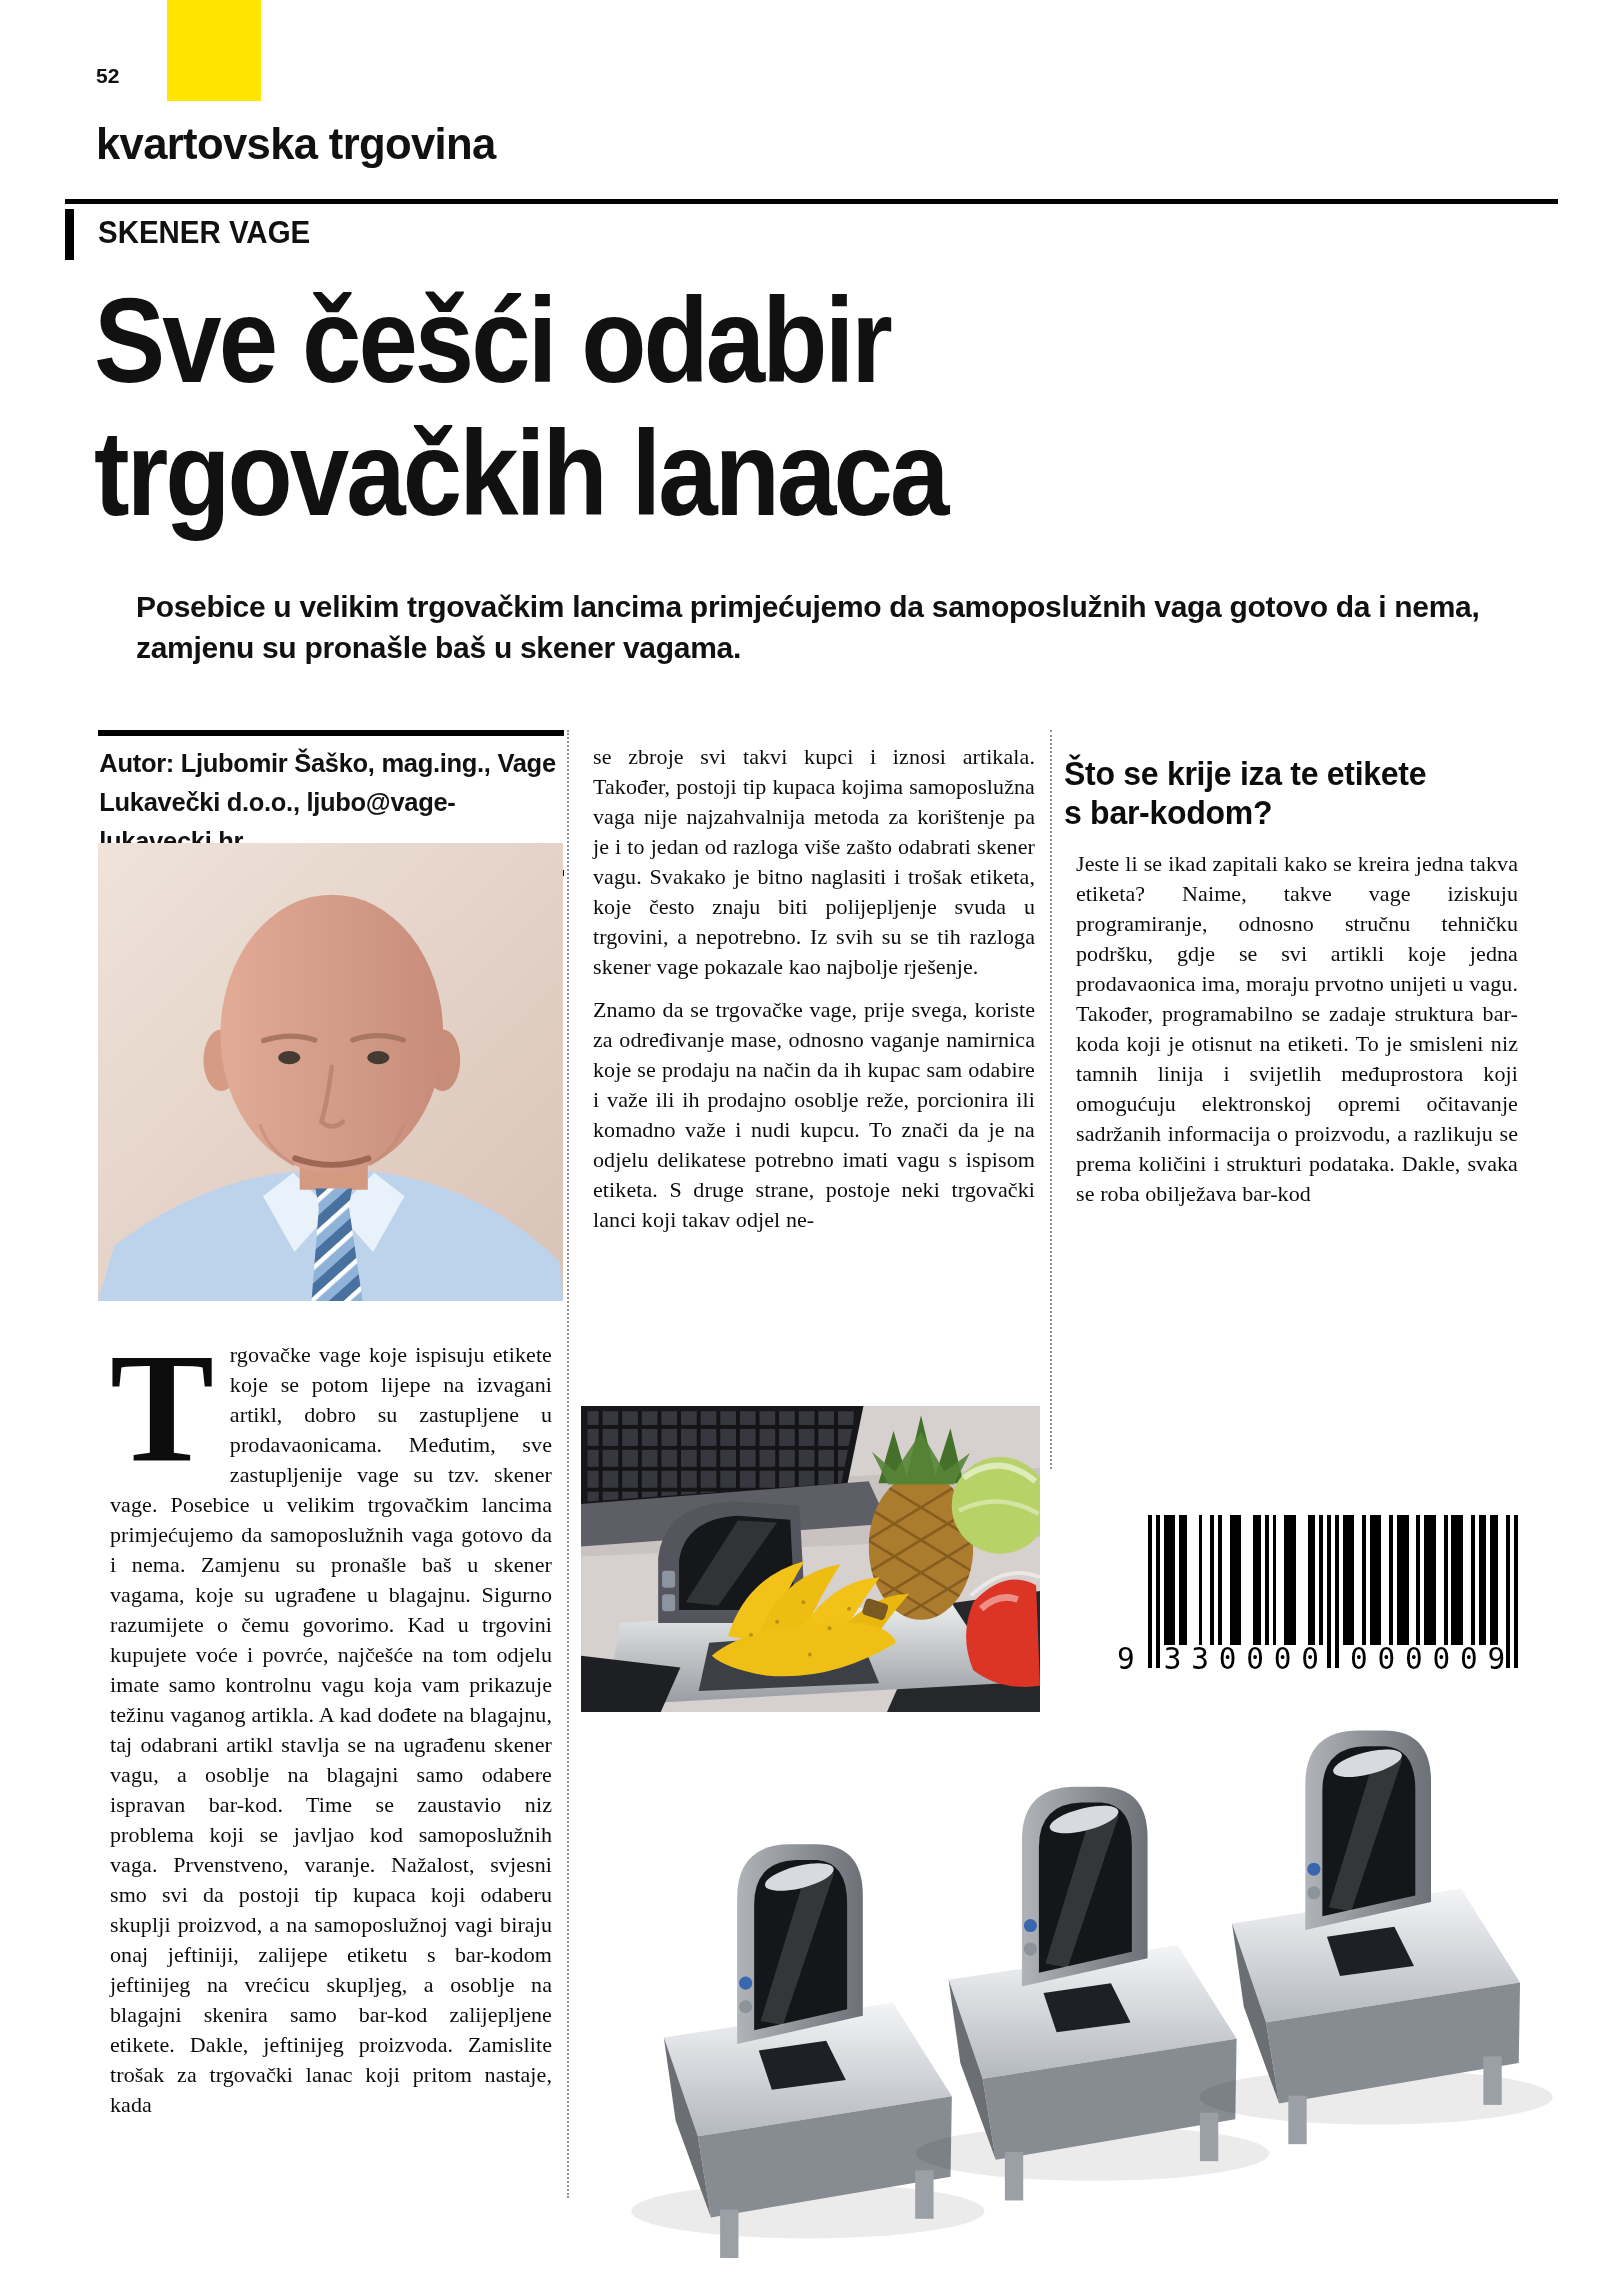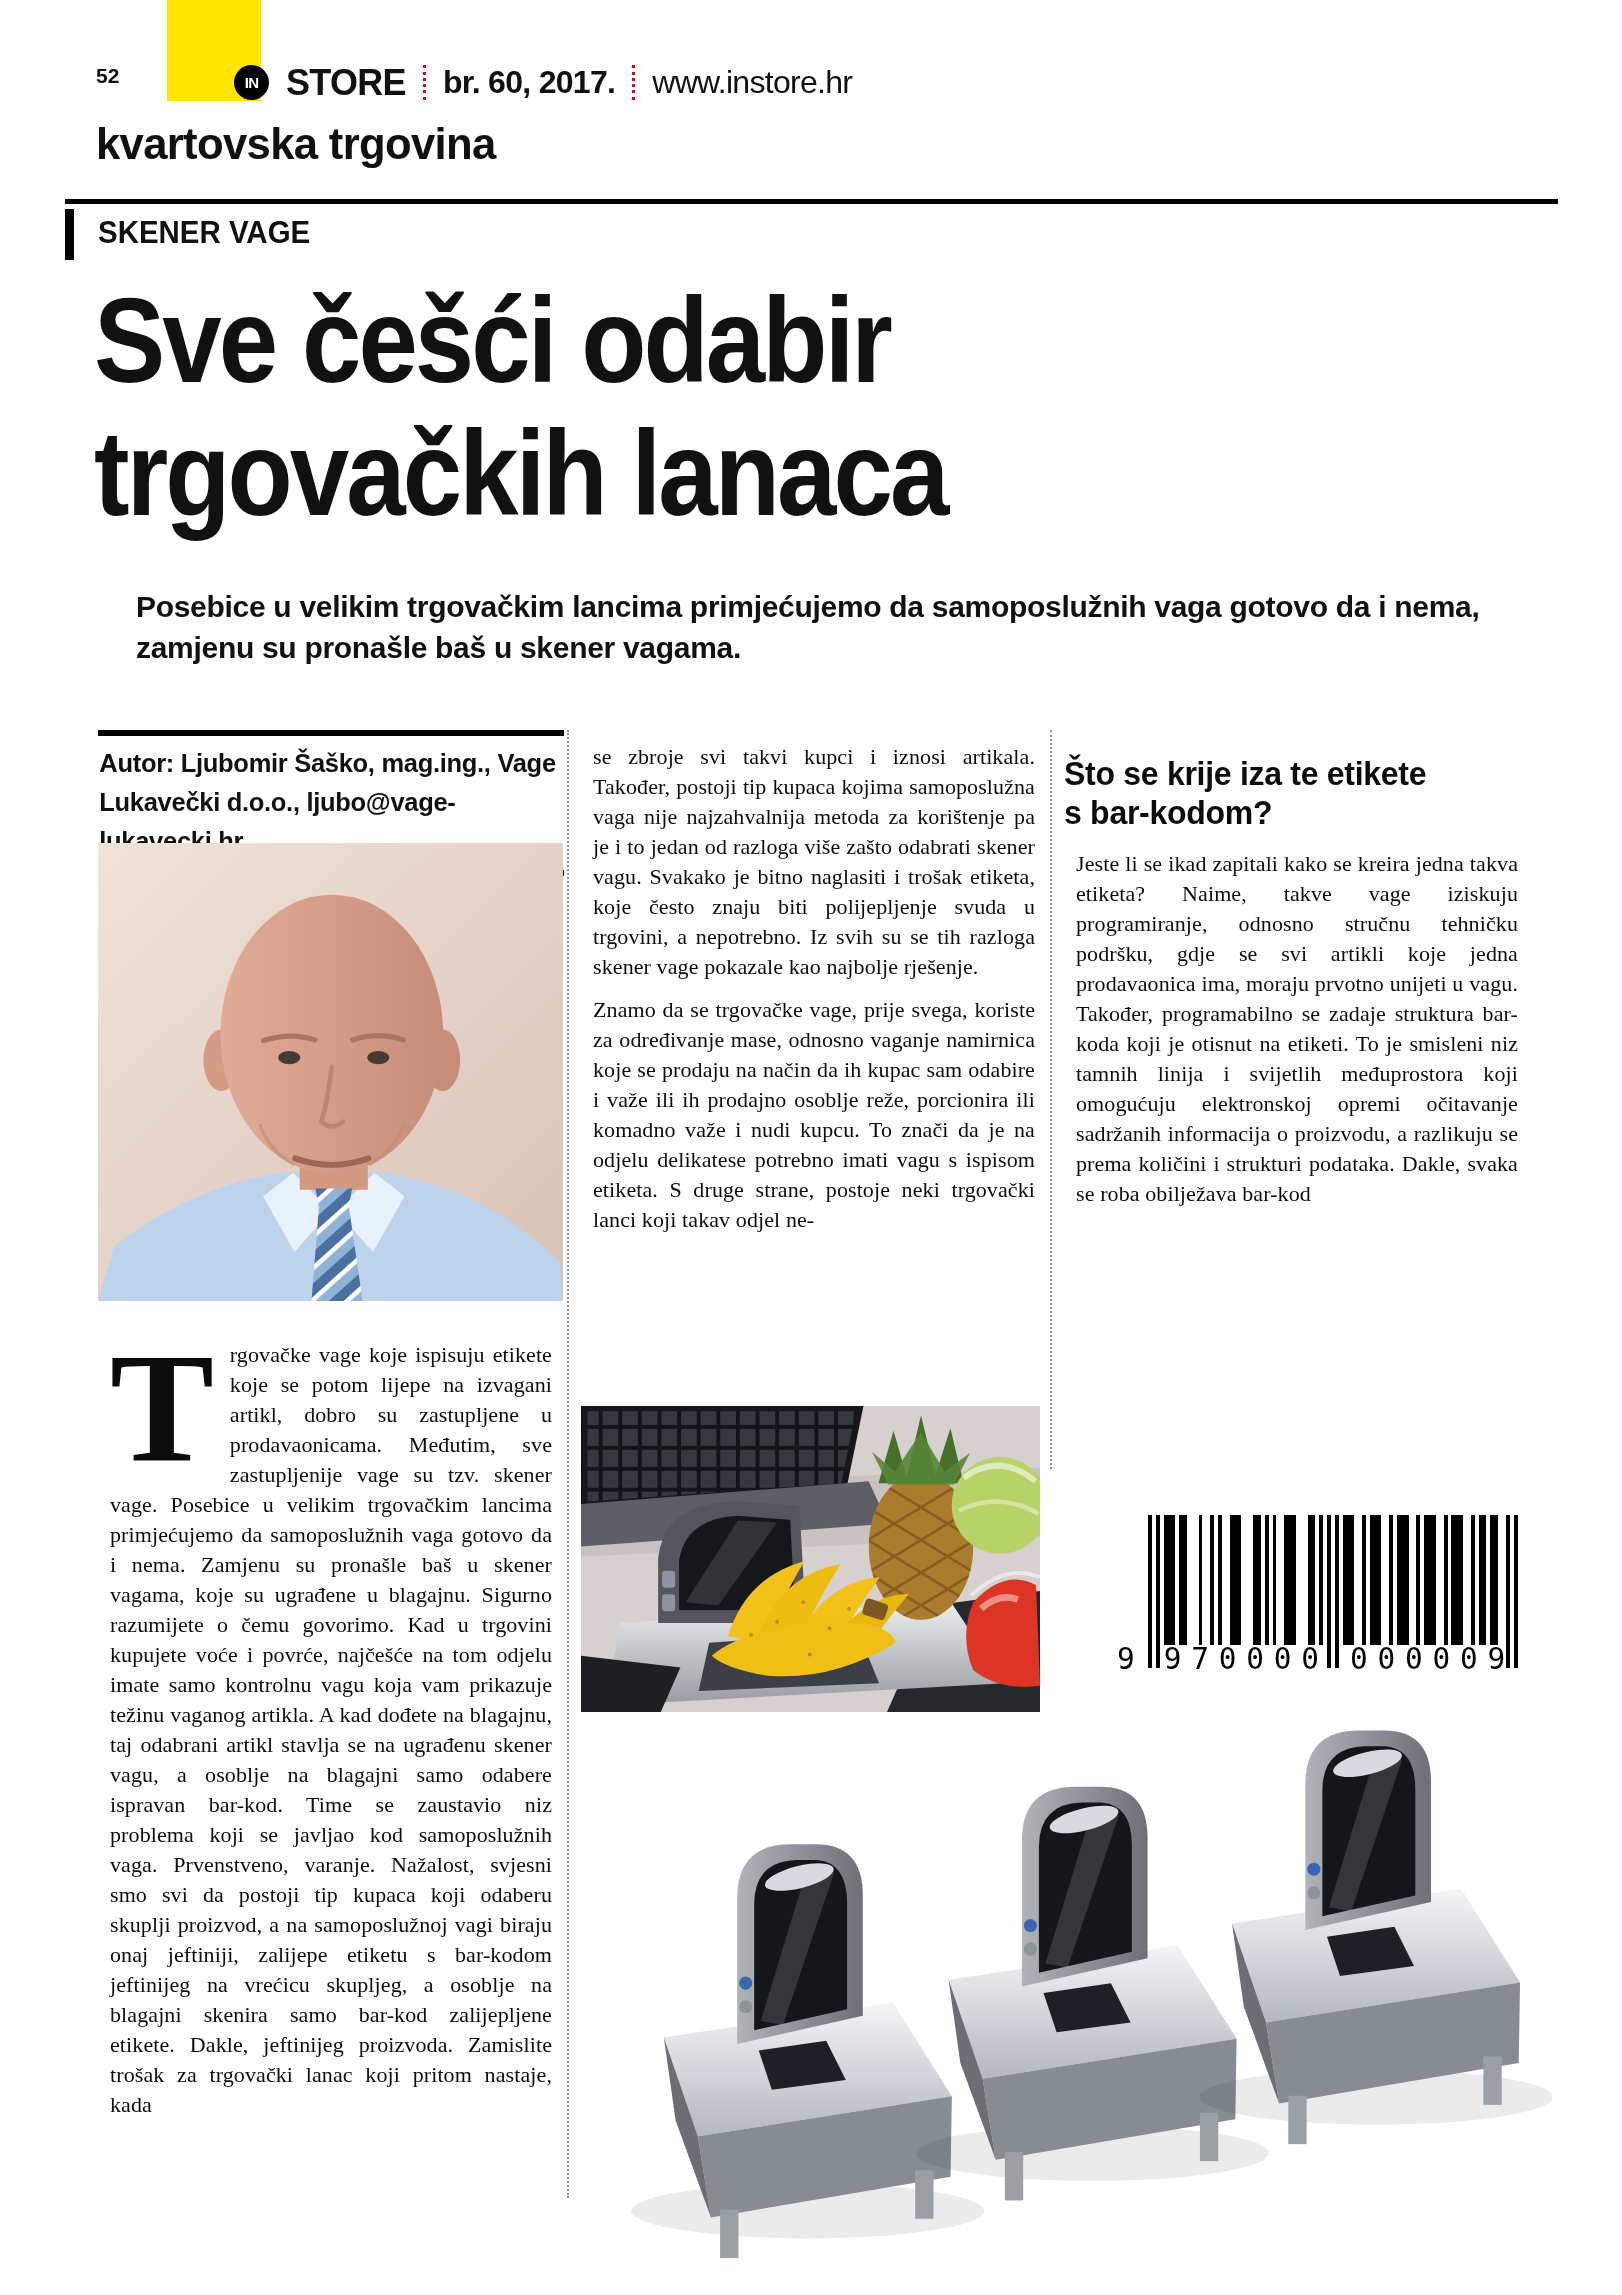--- a/index.html
+++ b/index.html
@@ -73,28 +73,20 @@
   .bc-g1{left:15.7px;letter-spacing:9.8px;}
   .bc-g2{left:202px;letter-spacing:9.8px;}
 </style>
 </head>
 <body>
 
 <div class="page">
 
   <div class="abs yellow-box"></div>
   <div class="abs page-num">52</div>
-  <div class="abs masthead">
-    <div class="logo-circle">IN</div>
-    <div class="logo-store">STORE</div>
-    <div class="mast-sep"></div>
-    <div class="mast-issue">br. 60, 2017.</div>
-    <div class="mast-sep"></div>
-    <div class="mast-site">www.instore.hr</div>
-  </div>
   <div class="abs section-title">kvartovska trgovina</div>
   <div class="abs rule-top"></div>
 
   <div class="abs kicker-bar"></div>
   <div class="abs kicker">SKENER VAGE</div>
   <h1 class="abs headline" style="margin:0;">
     <span>Sve češći odabir</span><br>
     <span>trgovačkih lanaca</span>
   </h1>
   <div class="abs lede">Posebice u velikim trgovačkim lancima primjećujemo da samoposlužnih vaga gotovo da i nema, zamjenu su pronašle baš u skener vagama.</div>
@@ -319,21 +311,21 @@
         <div class="bc-m bar"></div>
         <div class="bc-m bar"></div>
         <div class="bc-m"></div>
         <div class="bc-m"></div>
         <div class="bc-m bar tall"></div>
         <div class="bc-m tall"></div>
         <div class="bc-m bar tall"></div>
       </div>
     <div class="bc-digits">
       <span class="bc-d9">9</span>
-      <span class="bc-g1">970000</span>
+      <span class="bc-g1">330000</span>
       <span class="bc-g2">000009</span>
     </div>
   </div>
 
   <div class="abs photo scales">
     <svg viewBox="0 0 1465 825" preserveAspectRatio="none">
       <defs>
         <linearGradient id="st2" x1="0" y1="0" x2="0" y2="1">
           <stop offset="0" stop-color="#f3f4f6"></stop>
             <stop offset="1" stop-color="#b4b9bf"></stop>

